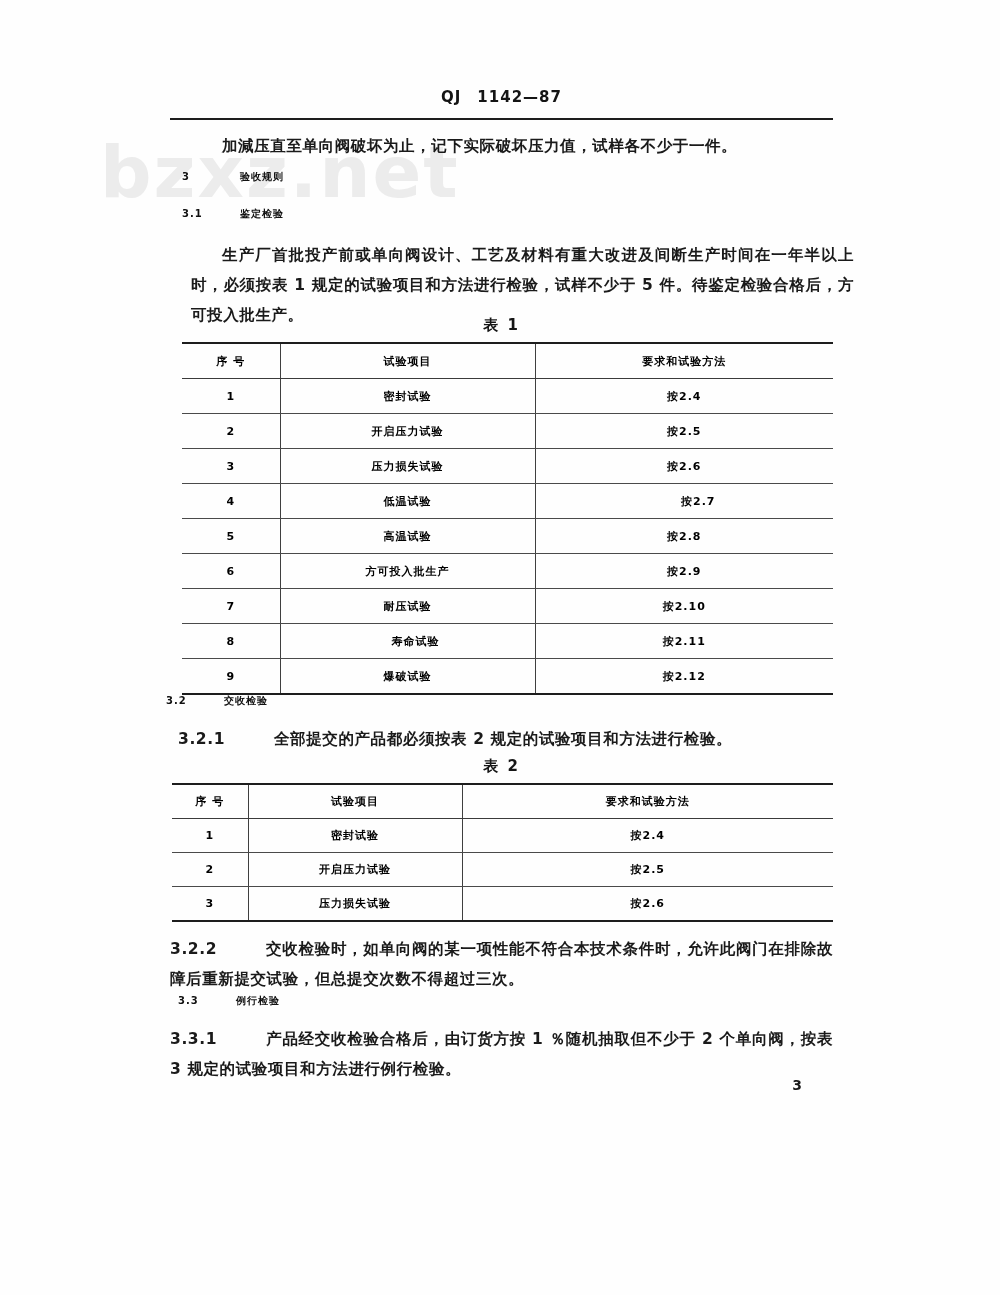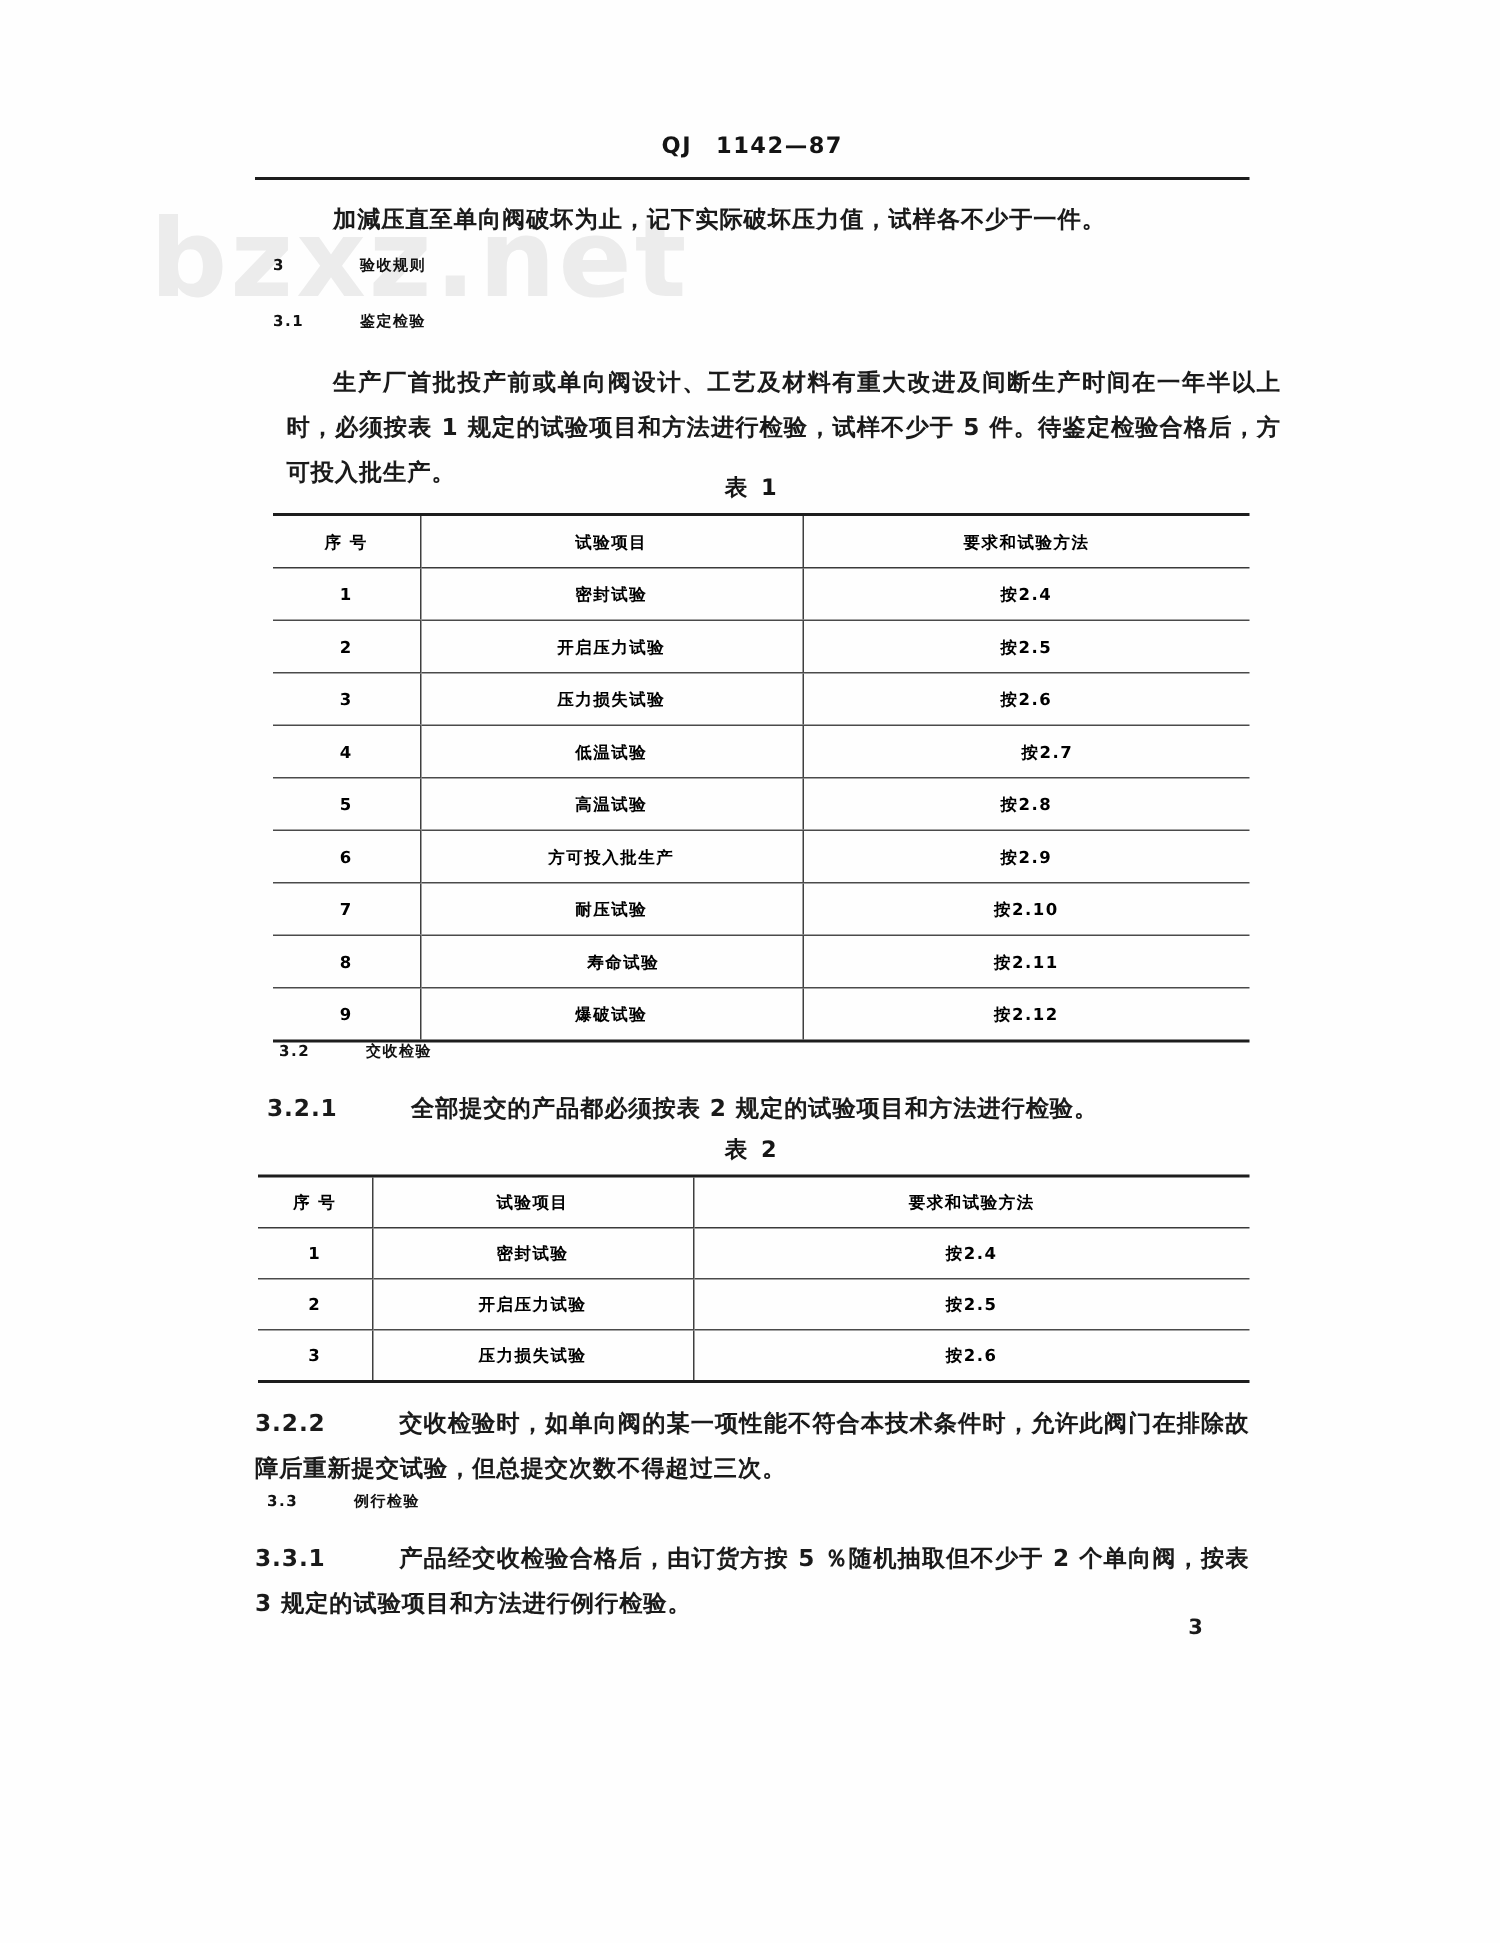--- a/index.html
+++ b/index.html
@@ -232,21 +232,21 @@
           </tr>
           <tr class="last">
             <td class="cell-sn" style="height:34px;">9</td>
             <td class="cell-item" style="height:34px;">爆破试验</td>
             <td class="cell-mth" style="height:34px;">按2.12</td>
           </tr>
         </tbody>
       </table>
     </div>
 
-    <div class="band heading" style="top:694px; left:186px;">
+    <div class="band heading" style="top:694px; left:166px;">
       <span class="num w2">3.2</span><span class="txt">交收检验</span>
     </div>
 
     <div class="band numpara" style="top:724px; left:178px; width:655px;">
       <span class="lbl">3.2.1</span><span>全部提交的产品都必须按表 2 规定的试验项目和方法进行检验。</span>
     </div>
 
     <div class="band tcap" style="top:757px;">表 2</div>
 
     <div class="band tbl-wrap" style="top:783px; left:172px; width:661px;">
@@ -283,19 +283,19 @@
 
     <div class="band numpara" style="top:934px; left:170px; width:663px;">
       <span class="lbl">3.2.2</span><span>交收检验时，如单向阀的某一项性能不符合本技术条件时，允许此阀门在排除故障后重新提交试验，但总提交次数不得超过三次。</span>
     </div>
 
     <div class="band heading" style="top:994px; left:178px;">
       <span class="num w2">3.3</span><span class="txt">例行检验</span>
     </div>
 
     <div class="band numpara" style="top:1024px; left:170px; width:663px;">
-      <span class="lbl">3.3.1</span><span>产品经交收检验合格后，由订货方按 5 ％随机抽取但不少于 2 个单向阀，按表 3 规定的试验项目和方法进行例行检验。</span>
+      <span class="lbl">3.3.1</span><span>产品经交收检验合格后，由订货方按 1 ％随机抽取但不少于 2 个单向阀，按表 3 规定的试验项目和方法进行例行检验。</span>
     </div>
 
     <div id="pageno">3</div>
 
   </div>
 </div>
 
 </body></html>

